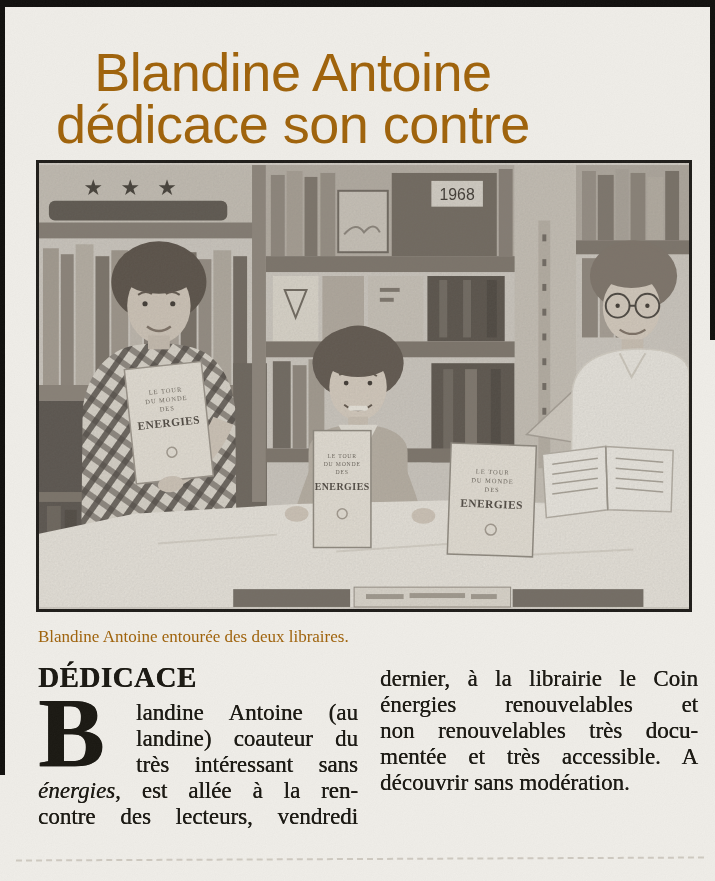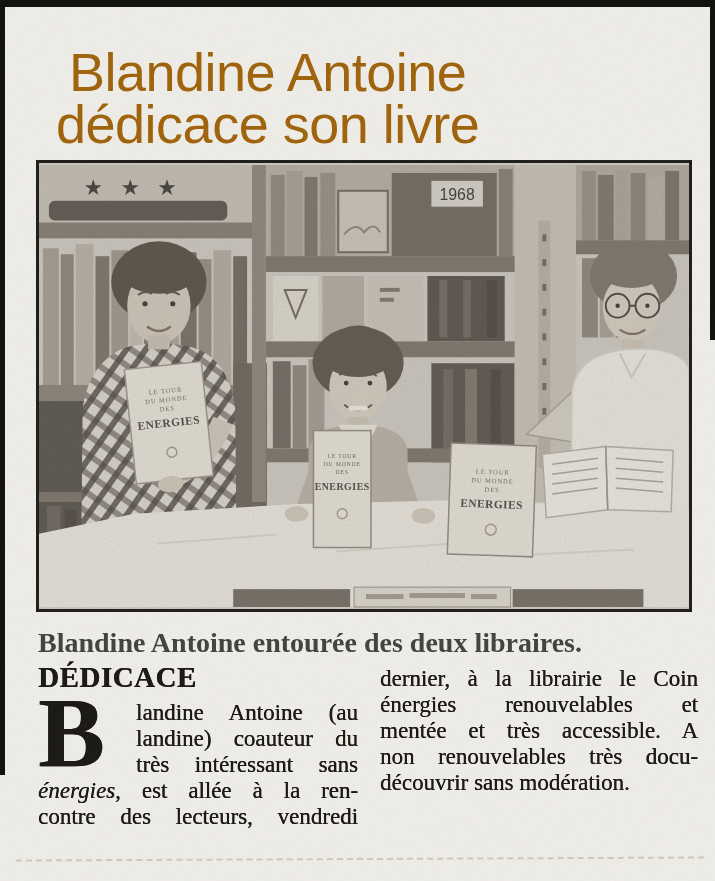--- a/index.html
+++ b/index.html
@@ -8,21 +8,21 @@
   .scan-top{position:absolute;top:0;left:0;width:715px;height:7px;background:#0d0c0a;}
   .scan-left{position:absolute;top:0;left:0;width:5px;height:775px;background:#0d0c0a;}
   .scan-right{position:absolute;top:0;right:0;width:5px;height:340px;background:#0d0c0a;}
   .headline{position:absolute;top:30px;left:40px;margin:16px;
             font-family:"Liberation Sans",sans-serif;font-weight:400;
             font-size:54px;line-height:52px;letter-spacing:-0.5px;color:#a16207;text-align:center;}
   .photo{position:absolute;top:160px;left:36px;margin:0;width:650px;height:446px;
          border:3px solid #1c1a17;background:#d6d1c9;}
   .photo svg{display:block;}
   .caption{position:absolute;top:627px;left:38px;width:655px;
-           font-weight:700;font-size:28px;color:#404040;}
+           font-weight:400;font-size:17px;color:#a16207;}
   .columns{position:absolute;top:662px;left:38px;width:660px;display:flex;gap:22px;font-family:Liberation Serif, serif;}
   .col{font-size:23px;line-height:26px;text-shadow:0.3px 0 0 currentColor;}
   .col-left{position:relative;width:320px;}
   .col-right{width:318px;padding-top:4px;}
   .kicker{margin:0 0 8px 0;font-size:29px;line-height:30px;font-weight:700;
           letter-spacing:0.5px;text-shadow:0.4px 0 0 currentColor;}
   .dropcap{position:absolute;left:0;top:36px;font-size:100px;line-height:70px;
            font-weight:700;text-shadow:0.5px 0 0 currentColor;}
   .tline{text-align:justify;text-align-last:justify;white-space:nowrap;}
   .tline.lastline{text-align-last:auto;}
@@ -36,21 +36,21 @@
 <body>
 
 <div class="page">
 
   <div class="scan-top"></div>
   <div class="scan-left"></div>
   <div class="scan-right"></div>
 
   <h1 class="headline">
     <span>Blandine Antoine</span><br>
-    <span>dédicace son livre</span>
+    <span>dédicace son contre</span>
   </h1>
 
   <figure class="photo">
     <svg width="650" height="446" viewBox="0 0 656 446" xmlns="http://www.w3.org/2000/svg">
       <defs>
         <pattern id="plaid" width="16" height="16" patternUnits="userSpaceOnUse" patternTransform="rotate(35)">
           <rect width="16" height="16" fill="#dcd7cd"></rect>
           <rect x="0" y="0" width="6" height="16" fill="#4a443d" opacity="0.8"></rect>
           <rect x="0" y="0" width="16" height="6" fill="#4a443d" opacity="0.55"></rect>
         </pattern>
@@ -266,22 +266,22 @@
       <span class="dropcap">B</span>
       <div class="tline indent">landine Antoine (au</div>
       <div class="tline indent">landine) coauteur du</div>
       <div class="tline indent">très intéressant sans</div>
       <div class="tline"><em>énergies,</em><span> est allée à la ren-</span></div>
       <div class="tline">contre des lecteurs, vendredi</div>
     </div>
     <div class="col col-right">
       <div class="tline">dernier, à la librairie le Coin</div>
       <div class="tline">énergies renouvelables et</div>
+      <div class="tline">non renouvelables très docu-</div>
       <div class="tline">mentée et très accessible. A</div>
-      <div class="tline">non renouvelables très docu-</div>
       <div class="tline lastline">découvrir sans modération.</div>
     </div>
   </div>
 
   <div class="crease"></div>
 
   <svg class="noise" width="715" height="881">
     <filter id="paperNoise">
       <feTurbulence type="fractalNoise" baseFrequency="0.9" numOctaves="2"></feTurbulence>
       <feColorMatrix type="matrix" values="0 0 0 0 0.25  0 0 0 0 0.24  0 0 0 0 0.22  0.3 0.3 0.3 0 0"></feColorMatrix>

